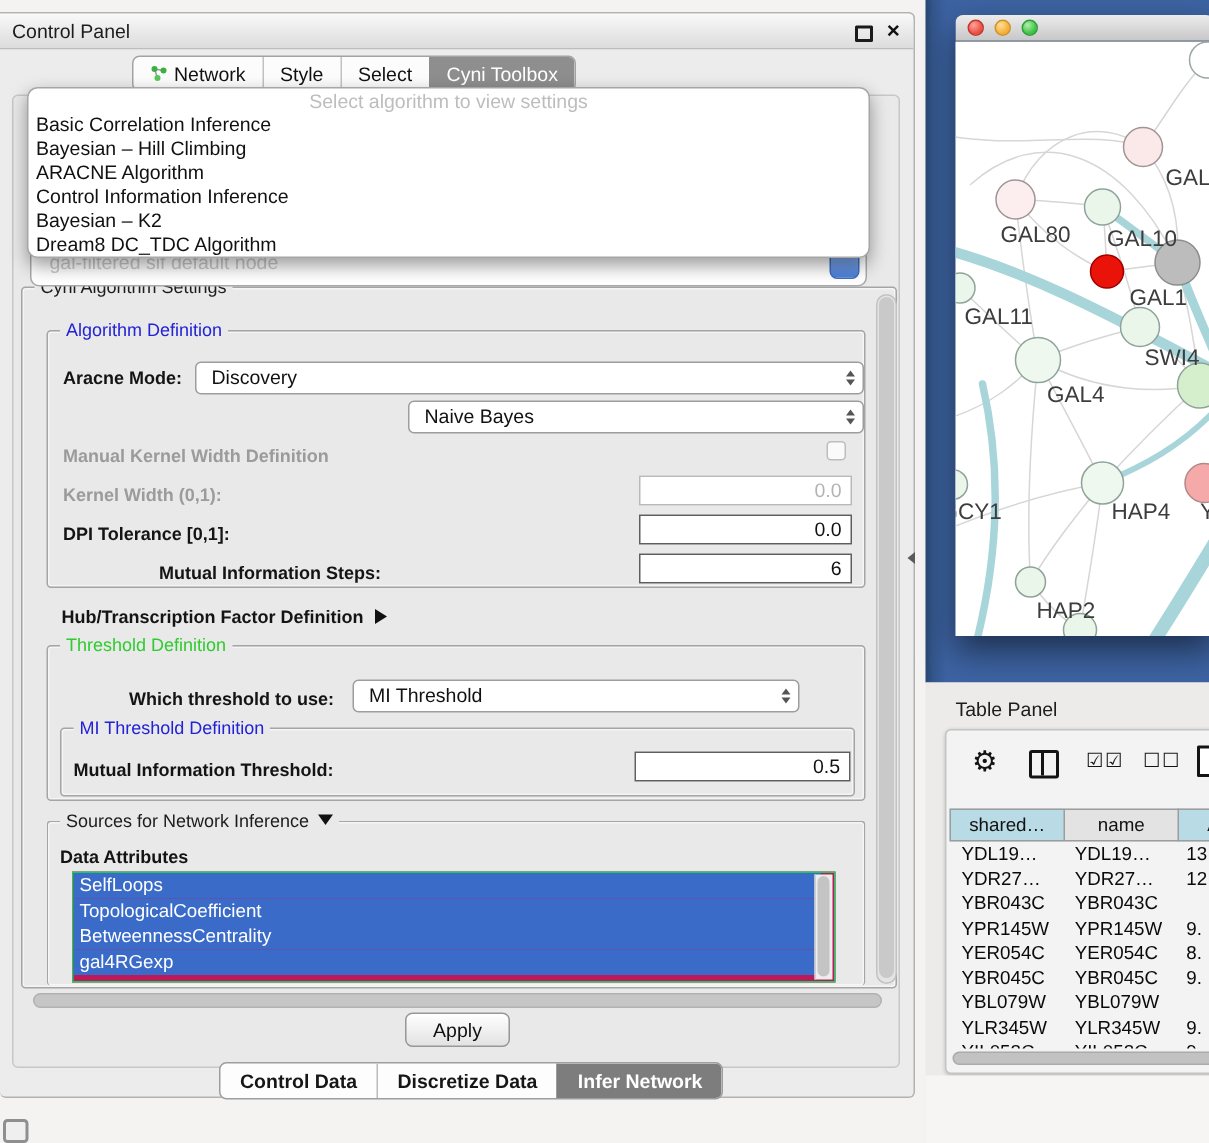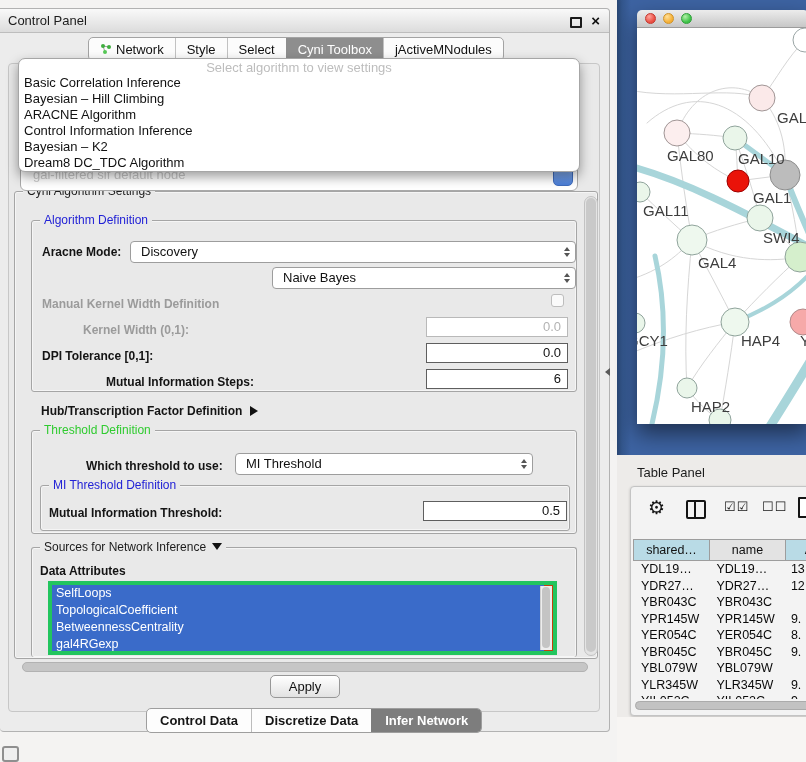--- a/index.html
+++ b/index.html
@@ -53,21 +53,21 @@
   .field{position:absolute;height:20px;background:#fff;border:1px solid #b9b9b9;box-sizing:border-box;
       font-size:13px;color:#111;text-align:right;padding-right:6px;line-height:18px;}
   .field.strong{border-color:#5e5e5e;}
   .field.dim{color:#b3b3b3;}
   .checkbox{position:absolute;width:13px;height:13px;border:1px solid #bdbdbd;border-radius:3px;background:#fafafa;box-sizing:border-box;}
   .arrow-right{display:inline-block;width:0;height:0;border-top:5.5px solid transparent;
       border-bottom:5.5px solid transparent;border-left:8px solid #111;margin-left:8px;vertical-align:-1px;}
   .arrow-down{display:inline-block;width:0;height:0;border-left:5.5px solid transparent;
       border-right:5.5px solid transparent;border-top:7px solid #111;margin-left:6px;vertical-align:1px;}
   
-  .attr-list{position:absolute;background:#c2410c;border:4px solid #22c55e;box-sizing:border-box;overflow:hidden;}
+  .attr-list{position:absolute;background:#be185d;border:1px solid #22c55e;box-sizing:border-box;overflow:hidden;}
   .attr-item{height:17px;line-height:17px;padding-left:4px;font-size:12.5px;color:#fff;background:#3a6bc9;
       width:calc(100% - 13px);}
   .attr-scroll{position:absolute;top:1px;right:1px;bottom:1px;width:11px;background:#ededed;border-left:1px solid #cfcfcf;}
   .attr-thumb{margin:1px;width:8px;height:95%;background:#c4c4c4;border-radius:4px;}
   
   .vscroll{position:absolute;background:#e4e4e4;border:1px solid #c2c2c2;border-radius:7px;box-sizing:border-box;}
   .vthumb{margin:1px;width:10px;height:calc(100% - 4px);background:#c9c9c9;border-radius:6px;}
   .hscroll{position:absolute;height:10px;background:#dedede;border-radius:5px;}
   .hthumb{height:10px;width:100%;background:#c6c6c6;border-radius:5px;border:1px solid #b2b2b2;box-sizing:border-box;}
   
@@ -145,23 +145,20 @@
         </div>
         <div class="tab">
           <span>Style</span>
         </div>
         <div class="tab">
           <span>Select</span>
         </div>
         <div class="tab selected">
           <span>Cyni Toolbox</span>
         </div>
-        <div class="tab">
-          <span>jActiveMNodules</span>
-        </div>
       </div>
 
     <div class="content-card"></div>
 
     <div class="ghost-combo">
       <span class="gc-text">gal-filtered sif default node</span>
       <span class="gc-stepper"></span>
     </div>
 
     <div class="dd">
@@ -195,21 +192,21 @@
           <span>Naive Bayes</span>
           <span class="stepper">
               <span class="tri-up"></span>
               <span class="tri-down"></span>
             </span>
         </div>
 
         <span class="lbl disabled" style="left:10px;top:76px;">Manual Kernel Width Definition</span>
         <span class="checkbox" style="left:519px;top:73px;"></span>
 
-        <span class="lbl disabled" style="left:10px;top:102px;margin-left:41px;">Kernel Width (0,1):</span>
+        <span class="lbl disabled" style="left:10px;top:102px;">Kernel Width (0,1):</span>
         <div class="field dim" style="left:394px;top:96px;width:142px;">0.0</div>
 
         <span class="lbl" style="left:10px;top:128px;">DPI Tolerance [0,1]:</span>
         <div class="field strong" style="left:394px;top:122px;width:142px;">0.0</div>
 
         <span class="lbl" style="left:26px;top:154px;padding-left:48px;">Mutual Information Steps:</span>
         <div class="field strong" style="left:394px;top:148px;width:142px;">6</div>
       </div>
 
       <span class="lbl" style="left:26px;top:212px;">

